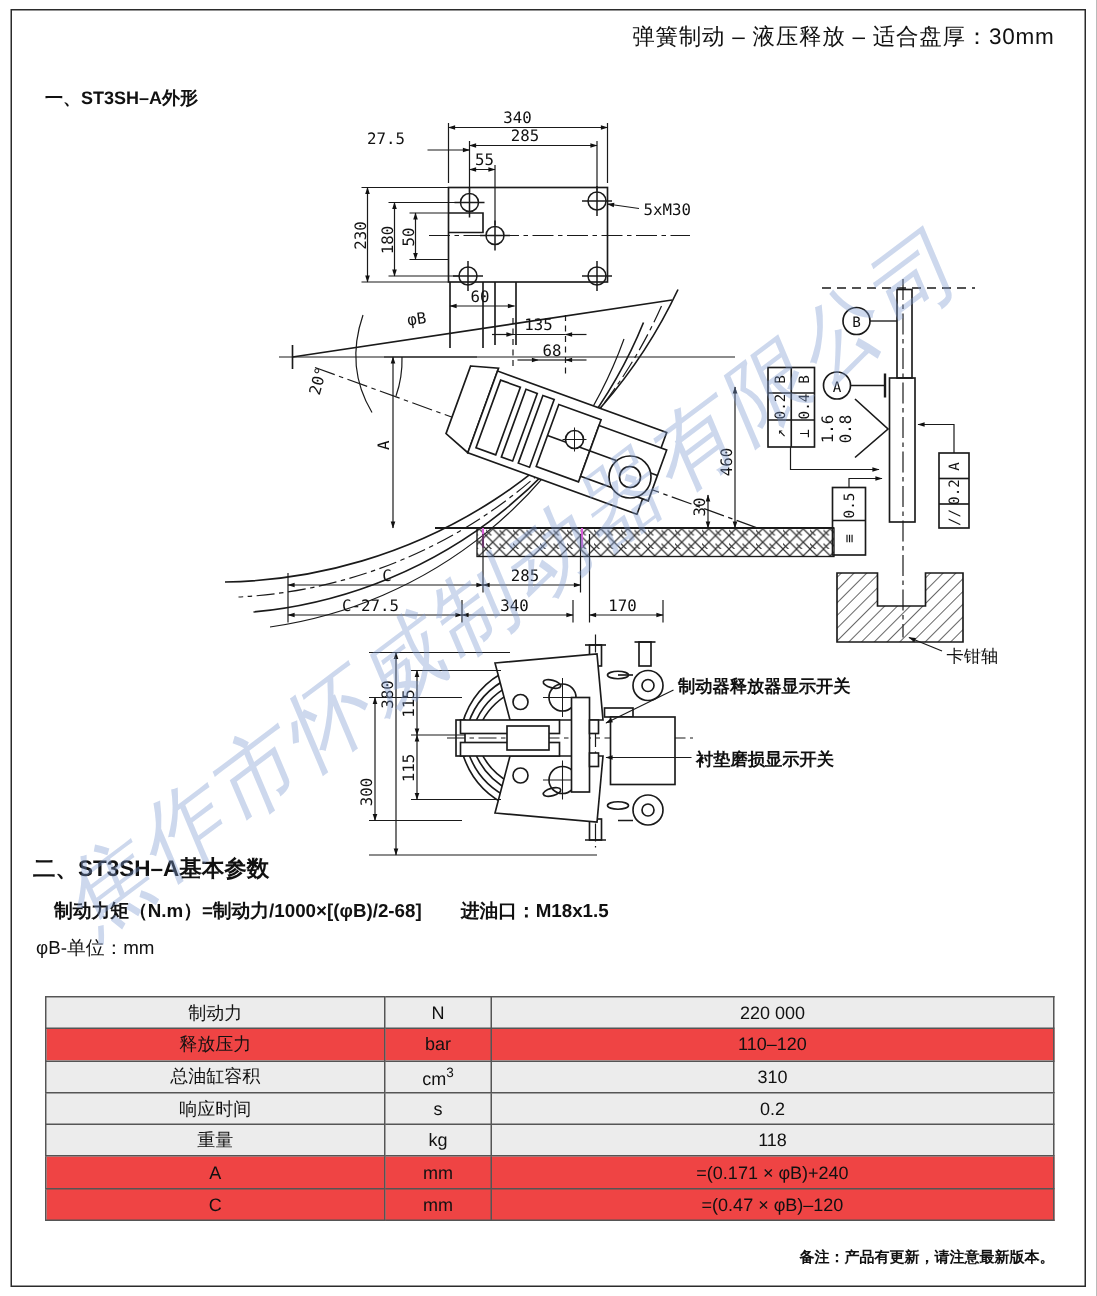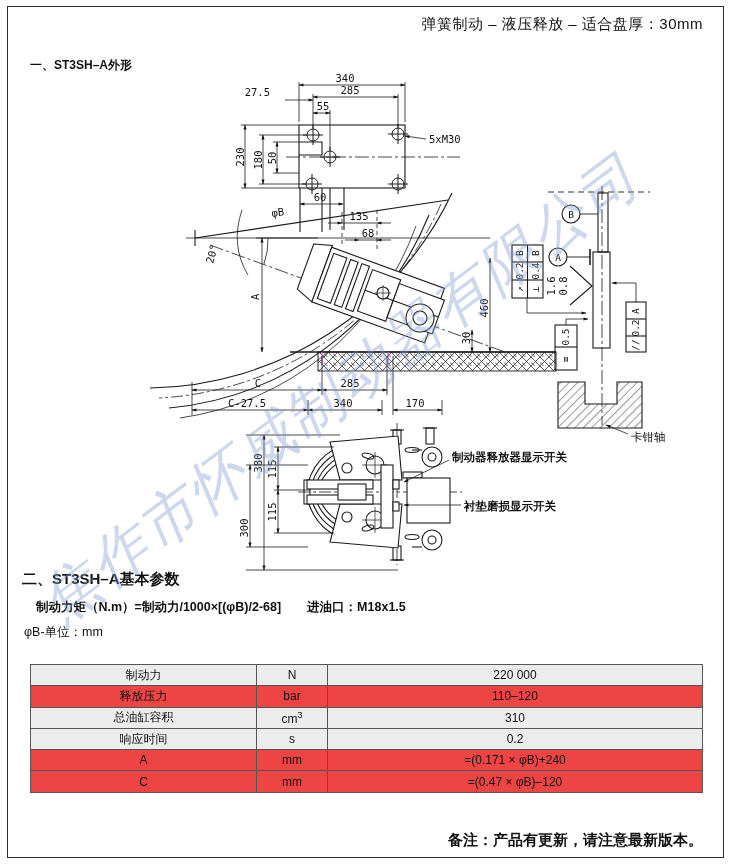--- a/index.html
+++ b/index.html
@@ -5,21 +5,21 @@
   html,body{margin:0;padding:0;background:#888;}
   .page{position:relative;width:731px;height:864px;background:#fff;overflow:hidden;
         font-family:"Liberation Sans",sans-serif;color:#111;}
   .pageborder{position:absolute;left:7px;top:6px;right:7px;bottom:6px;border:1.5px solid #2b2b2b;pointer-events:none;}
   .title{position:absolute;top:15px;right:28px;font-size:15px;font-weight:normal;letter-spacing:.5px;}
   .h1{position:absolute;top:57px;left:30px;font-size:12px;font-weight:bold;}
   .h2{position:absolute;top:570px;left:22px;font-size:15px;font-weight:bold;}
   .formula{position:absolute;top:599px;left:36px;font-size:12.5px;font-weight:600;}
   .formula .oil{margin-left:26px;}
   .unitnote{position:absolute;top:624px;left:24px;font-size:12.5px;font-weight:400;}
-  .note{position:absolute;top:831px;right:28px;font-size:15px;font-weight:bold;}
+  .note{position:absolute;top:831px;right:28px;font-size:10px;font-weight:bold;}
   .watermark{position:absolute;left:340px;top:390px;transform:translate(-50%,-50%) rotate(-37deg);
              font-family:"DejaVu Serif",serif;font-style:italic;font-size:58px;letter-spacing:3px;
              color:#7d9ad0;opacity:.38;white-space:nowrap;pointer-events:none;z-index:5;}
   svg.draw{position:absolute;left:0;top:60px;z-index:2;}
   svg.draw text{font-family:"DejaVu Sans Mono",monospace;font-size:10.5px;fill:#111;}
   svg.draw text.cn{font-family:"Liberation Sans",sans-serif;font-size:11.5px;}
   svg.draw text.gdts{font-size:9.5px;}
   .ptable{position:absolute;left:30px;top:648px;width:673px;border-collapse:collapse;z-index:4;
           font-size:12px;margin-top:16px;}
   .ptable td{border:1px solid #555;text-align:center;height:20.3px;padding:0;background:#ef4444;}
@@ -347,20 +347,25 @@
       <tr class="shade">
         <td class="c1">总油缸容积</td>
         <td class="c2">cm<sup>3</sup></td>
         <td>310</td>
       </tr>
       <tr class="shade">
         <td class="c1">响应时间</td>
         <td class="c2">s</td>
         <td>0.2</td>
       </tr>
+      <tr class="shade">
+        <td class="c1">重量</td>
+        <td class="c2">kg</td>
+        <td>118</td>
+      </tr>
       <tr>
         <td class="c1">A</td>
         <td class="c2">mm</td>
         <td>=(0.171 × φB)+240</td>
       </tr>
       <tr>
         <td class="c1">C</td>
         <td class="c2">mm</td>
         <td>=(0.47 × φB)–120</td>
       </tr>

